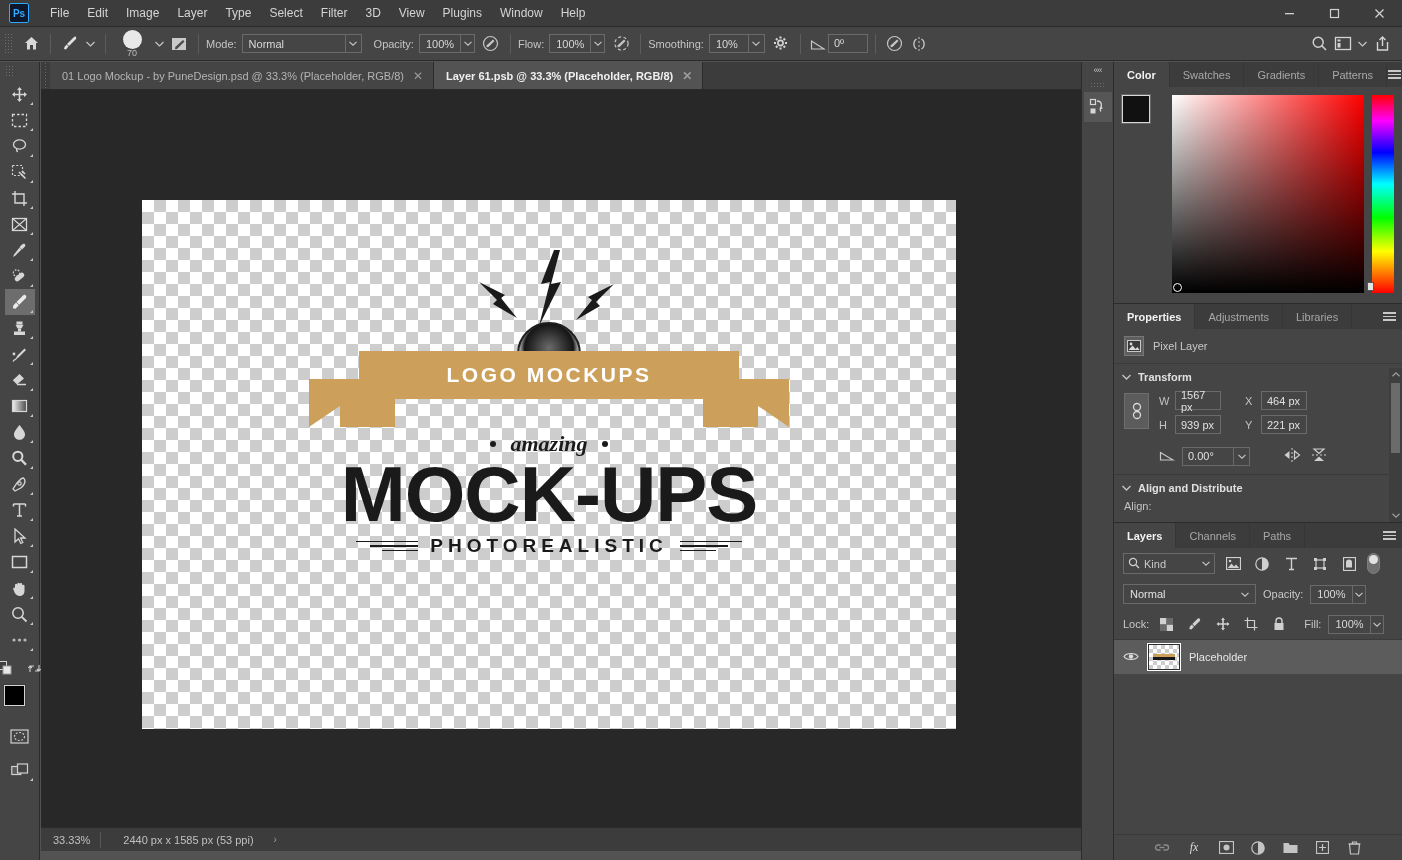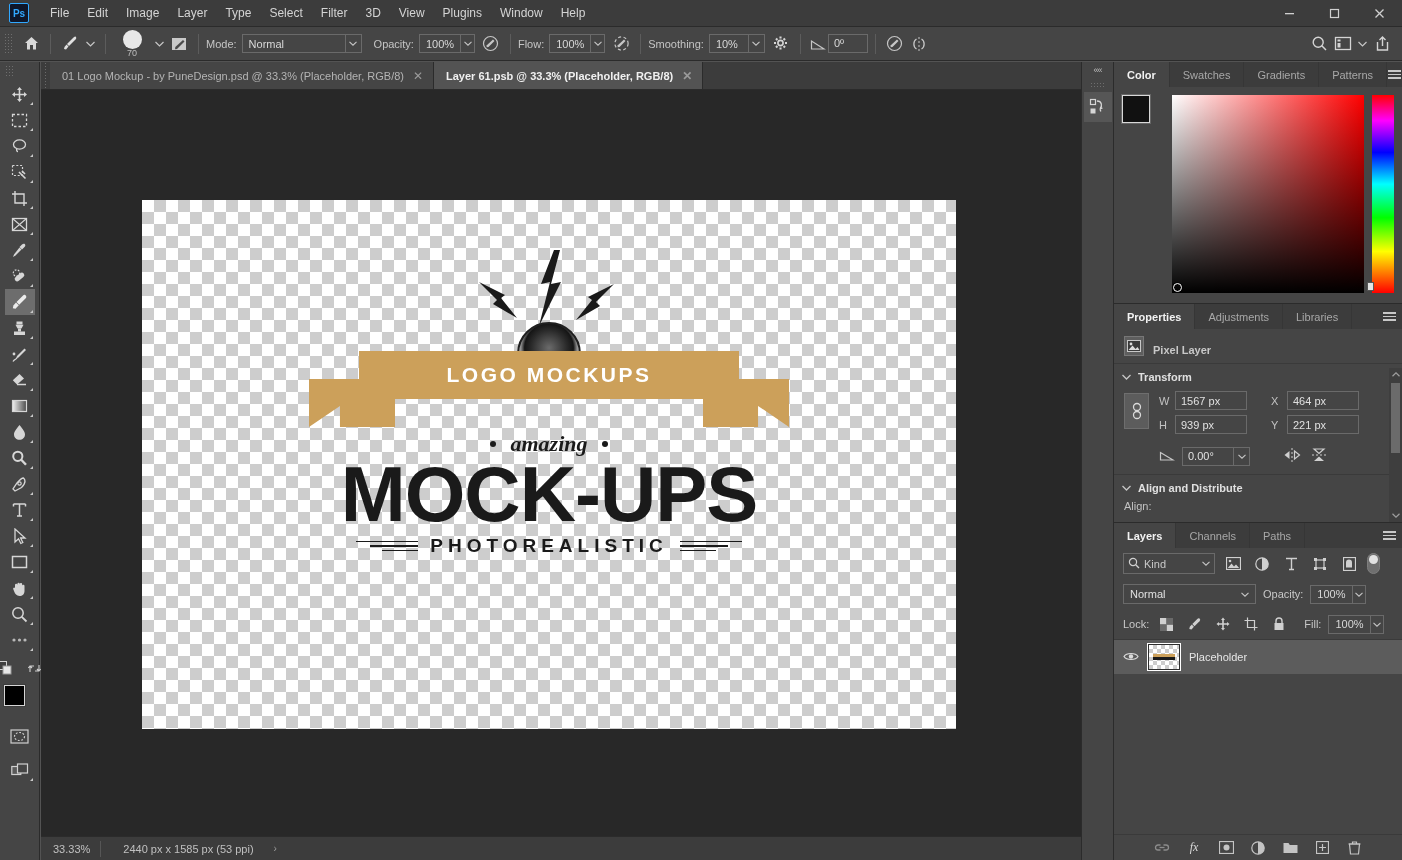--- a/index.html
+++ b/index.html
@@ -204,21 +204,21 @@
   .sub-rules i:nth-child(1) { width: 100%; }
   .sub-rules i:nth-child(2) { width: 78%; }
   .sub-rules i:nth-child(3) { width: 58%; }
   .sub-rules.right i { margin-left: auto; }
   #subline {
     font-size: 19px; font-weight: bold; letter-spacing: 5px; color: #1a1a1a;
   }
 
   
   #statusbar {
-    position: absolute; left: 41px; right: 321px; bottom: 0; height: 24px;
+    position: absolute; left: 41px; right: 321px; bottom: 9px; height: 24px;
     background: #3c3c3c; display: flex; align-items: center;
     border-top: 1px solid #2b2b2b; font-size: 11px; color: #c0c0c0;
   }
   #zoom-val {
     padding: 0 10px 0 12px; border-right: 1px solid #565656;
     height: 16px; display: flex; align-items: center;
   }
   #doc-size { padding: 0 8px 0 22px; }
   #status-arrow { color: #9b9b9b; font-size: 10px; padding-left: 12px; }
 
@@ -297,22 +297,22 @@
   }
   .hue-handle {
     position: absolute; left: -5px; width: 7px; height: 9px;
     background: #e4e4e4; border: 1px solid #555;
   }
   .hue-handle.bot { bottom: 2px; }
 
   
   #props { flex: 0 0 auto; border-top: 1px solid #2b2b2b; position: relative; }
   #prop-head {
-    display: flex; align-items: flex-end; gap: 9px;
-    padding: 7px 10px; border-bottom: 1px solid #3a3a3a; font-weight: bold;
+    display: flex; align-items: center; gap: 9px;
+    padding: 7px 10px; border-bottom: 1px solid #3a3a3a;
   }
   #prop-thumb {
     width: 20px; height: 20px; background: #5e5e5e;
     border: 1px solid #777; display: flex;
     align-items: center; justify-content: center;
   }
   .section-head {
     display: flex; align-items: center; gap: 7px;
     padding: 7px 10px 4px 8px; color: #e0e0e0;
     font-size: 11px; font-weight: bold;
@@ -320,21 +320,21 @@
   .chev { font-size: 9px; color: #c6c6c6; }
   .xform-grid { display: flex; align-items: flex-start; padding: 4px 10px 8px 10px; }
   #link-btn {
     width: 25px; height: 36px; background: #5c5c5c; border: 1px solid #6e6e6e;
     display: flex; align-items: center; justify-content: center;
     color: #d8d8d8; margin-right: 10px; margin-top: 2px;
   }
   .field-row { display: flex; align-items: center; margin-bottom: 5px; }
   .f-label { width: 16px; text-align: left; color: #c2c2c2; font-size: 11px; }
   .f-input {
-    width: 72px; height: 19px; background: #454545;
+    width: 46px; height: 19px; background: #454545;
     border: 1px solid #6a6a6a; color: #e0e0e0; font-size: 11px;
     display: flex; align-items: center; padding: 0 5px;
   }
   .gap { width: 24px; }
   .angle-row { display: flex; align-items: center; gap: 7px; padding: 0 10px 8px 45px; margin-top: -1px; }
   .angle-combo { display: flex; height: 19px; border: 1px solid #6a6a6a; }
   .angle-combo .val { width: 50px; display: flex; align-items: center; padding: 0 5px; color: #e0e0e0; }
   .angle-combo .arrow { width: 16px; display: flex; align-items: center; justify-content: center; border-left: 1px solid #6a6a6a; font-size: 8px; }
   #align-sec { border-top: 1px solid #3a3a3a; padding-bottom: 10px; }
   #align-label { padding: 2px 10px 0 10px; color: #c2c2c2; font-size: 11px; }

